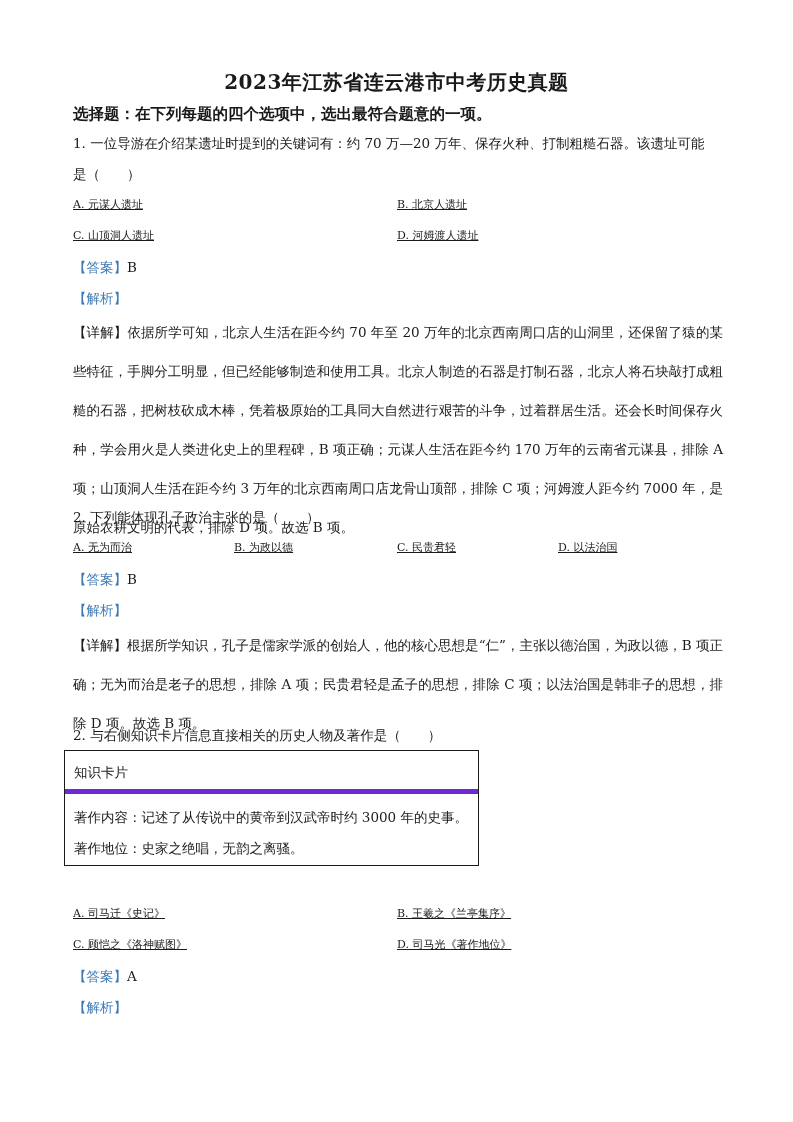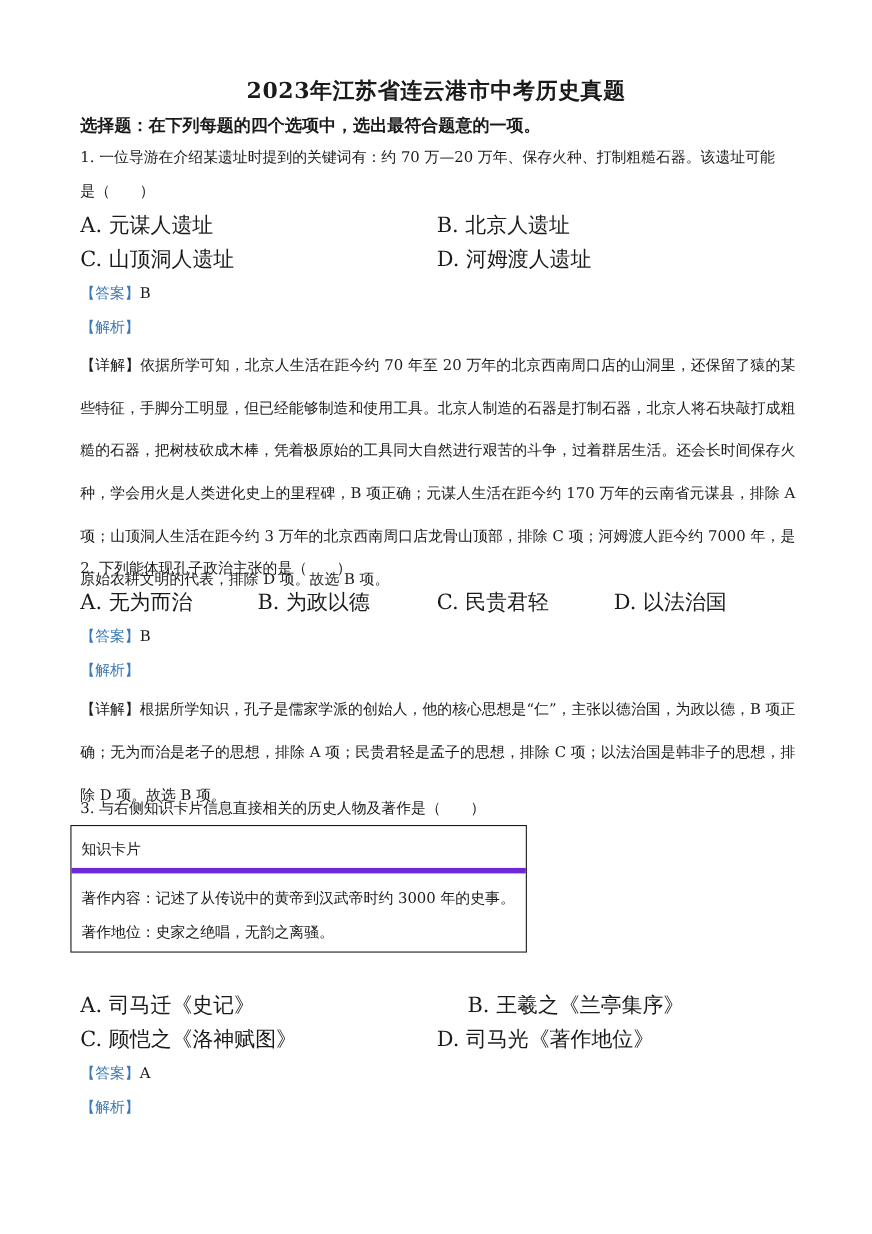--- a/index.html
+++ b/index.html
@@ -47,23 +47,24 @@
     .para {
       position: absolute;
       left: 73px;
       width: 650px;
       font-size: 13.5px;
       line-height: 39px;
       text-align: justify;
     }
     .opt {
       position: absolute;
-      font-size: 19px;
+      font-size: 11px;
       white-space: nowrap;
       line-height: 18px;
+      text-decoration: underline;
     }
     .tag-text {
       color: #3d7ab5;
     }
     .card {
       position: absolute;
       left: 64px;
       top: 750px;
       width: 415px;
       height: 116px;
@@ -123,30 +124,30 @@
     <div class="opt" style="left:397px; top:539px;">C. 民贵君轻</div>
     <div class="opt" style="left:558px; top:539px;">D. 以法治国</div>
     <div class="line" style="top:570px;">
       <span class="tag-text">【</span><span class="tag-text">答案</span><span class="tag-text">】</span><span>B</span>
     </div>
     <div class="line tag-text" style="top:601px;">【解析】</div>
     <div class="para" style="top:626px;"><span>【详解】</span><span>根据所学知识，孔子是儒家学派的创始人，他的核心思想是“仁”，主张以德治国，为政以德，B 项正确；无为而治是老子的思想，排除 A 项；民贵君轻是孟子的思想，排除 C 项；以法治国是韩非子的思想，排除 D 项。故选 B 项。</span></div>
   </div>
 
   <div>
-    <div class="line" style="top:726px;">3. 与右侧知识卡片信息直接相关的历史人物及著作是（　　）</div>
+    <div class="line" style="top:726px;">2. 与右侧知识卡片信息直接相关的历史人物及著作是（　　）</div>
     <div class="card">
       <div class="card-header">知识卡片</div>
       <div class="card-body">
         <div>著作内容：记述了从传说中的黄帝到汉武帝时约 3000 年的史事。</div>
         <div>著作地位：史家之绝唱，无韵之离骚。</div>
       </div>
     </div>
     <div class="opt" style="left:73px; top:905px;">A. 司马迁《史记》</div>
-    <div class="opt" style="left:397px; top:905px;margin-left:28px;">B. 王羲之《兰亭集序》</div>
+    <div class="opt" style="left:397px; top:905px;">B. 王羲之《兰亭集序》</div>
     <div class="opt" style="left:73px; top:936px;">C. 顾恺之《洛神赋图》</div>
     <div class="opt" style="left:397px; top:936px;">D. 司马光《著作地位》</div>
     <div class="line" style="top:967px;">
       <span class="tag-text">【</span><span class="tag-text">答案</span><span class="tag-text">】</span><span>A</span>
     </div>
     <div class="line tag-text" style="top:998px;">【解析】</div>
   </div>
 
 </div>
 

